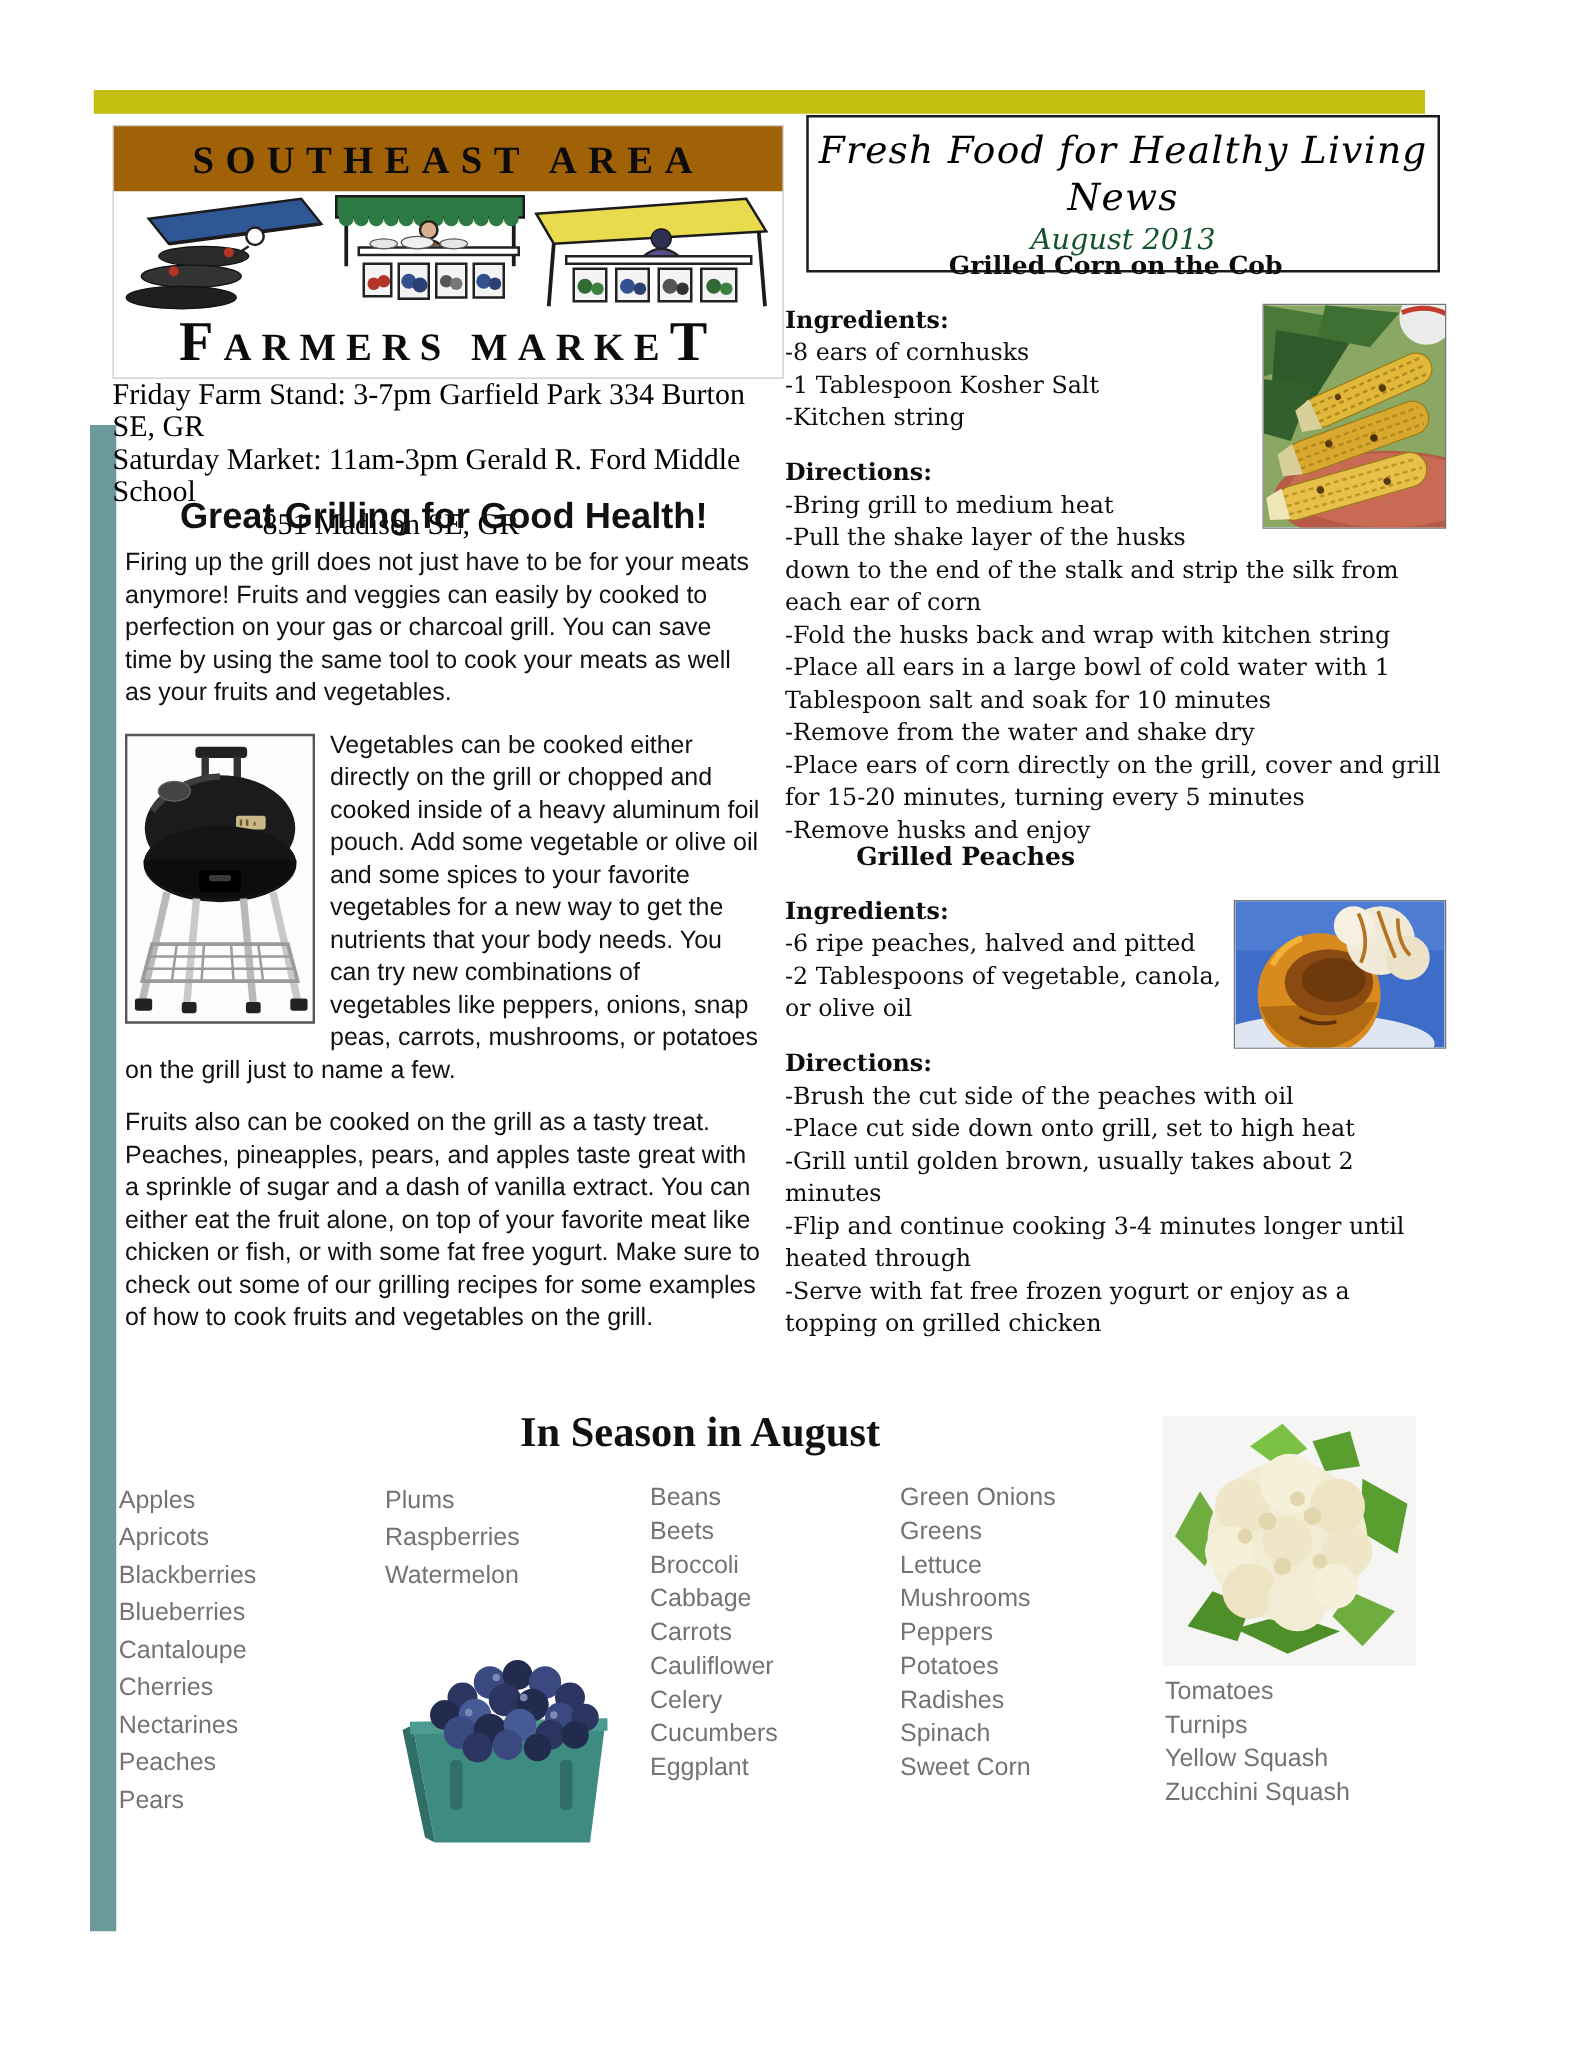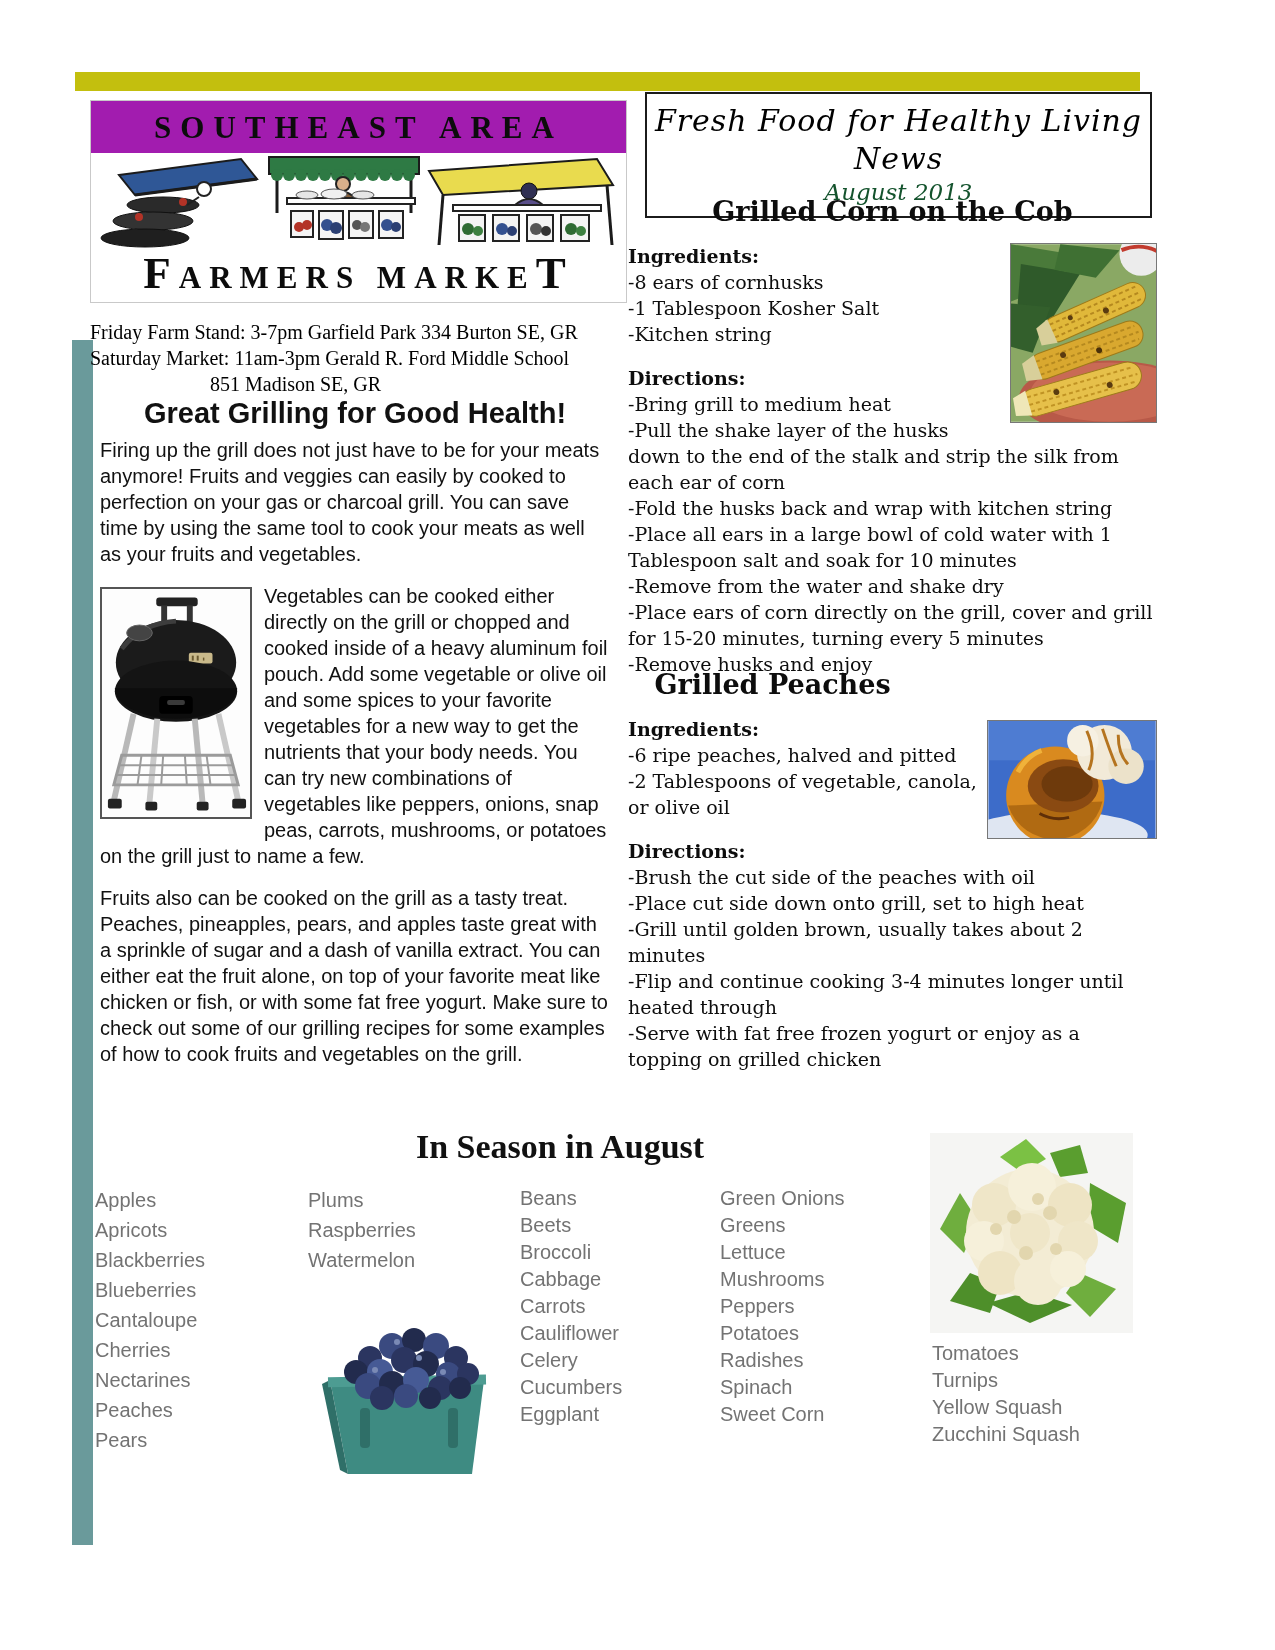--- a/index.html
+++ b/index.html
@@ -6,46 +6,46 @@
   #page{position:relative;width:1275px;height:1650px;background:#ffffff;overflow:hidden;
         font-family:"Liberation Sans",sans-serif;color:#111;}
 
   
   .top-bar{position:absolute;left:75px;top:72px;width:1065px;height:19px;background:#c3bf0e;}
   .side-bar{position:absolute;left:72px;top:340px;width:21px;height:1205px;background:#6a9a9b;}
 
   
   .masthead{position:absolute;left:90px;top:100px;width:537px;}
   .masthead-box{border:1px solid #c9c9c9;background:#fff;}
-  .masthead-band{background:#a21caf;text-align:center;padding:9px 0 7px 0;
+  .masthead-band{background:#a16207;text-align:center;padding:9px 0 7px 0;
      font-family:"Liberation Serif",serif;font-weight:bold;font-size:31px;letter-spacing:9px;color:#0c0c0c;}
   .masthead-art{display:block;width:537px;height:96px;}
   .masthead-title{text-align:center;font-family:"Liberation Serif",serif;color:#0c0c0c;
      letter-spacing:8px;font-size:31px;font-weight:bold;line-height:48px;}
   .masthead-title .big{font-size:45px;}
-  .schedule{margin-top:16px;font-family:"Liberation Serif",serif;font-size:20px;line-height:26px;color:#000;}
+  .schedule{margin-top:0;font-family:"Liberation Serif",serif;font-size:24px;line-height:26px;color:#000;}
   .schedule .indent{padding-left:120px;}
 
   
   .article{position:absolute;left:100px;top:395px;width:510px;font-size:20px;line-height:26px;}
   .article h2{margin:0 0 6px 0;font-size:29px;line-height:36px;text-align:center;font-weight:bold;}
   .article p{margin:0 0 16px 0;}
   .grill-fig{float:left;width:152px;height:232px;border:2px solid #555;background:#fff;
      margin:4px 12px 4px 0;box-sizing:border-box;}
   .grill-fig svg{display:block;width:100%;height:100%;}
   .clear{clear:both;}
 
   
   .news-banner{position:absolute;left:645px;top:92px;width:507px;border:2px solid #1b1b1b;
      background:#fff;text-align:center;padding:8px 0 10px 0;box-sizing:border-box;}
   .news-banner .title{font-family:"DejaVu Serif",serif;font-style:italic;font-size:30px;line-height:38px;letter-spacing:1px;color:#000;}
   .news-banner .date{font-family:"DejaVu Serif",serif;font-style:italic;font-size:23px;line-height:28px;color:#14532d;}
 
   .recipe{position:absolute;left:628px;width:529px;font-family:"DejaVu Serif",serif;font-size:19px;line-height:26px;color:#0d0d0d;}
-  .recipe-title{font-weight:bold;font-size:27px;line-height:34px;text-align:center;margin-bottom:14px;}
+  .recipe-title{font-weight:bold;font-size:20px;line-height:34px;text-align:center;margin-bottom:14px;}
   .recipe-title.narrow{margin-right:240px;}
   .rlabel{font-weight:bold;}
   .rlabel.space{margin-top:18px;}
   .photo{float:right;border:1px solid #777;box-sizing:border-box;background:#fff;}
   .photo svg{display:block;width:100%;height:100%;}
   .corn-photo{width:147px;height:180px;margin:0 0 8px 10px;}
   .peach-photo{width:170px;height:119px;margin:4px 0 10px 10px;}
 
   
   .season-title{position:absolute;left:90px;top:1128px;width:940px;text-align:center;

